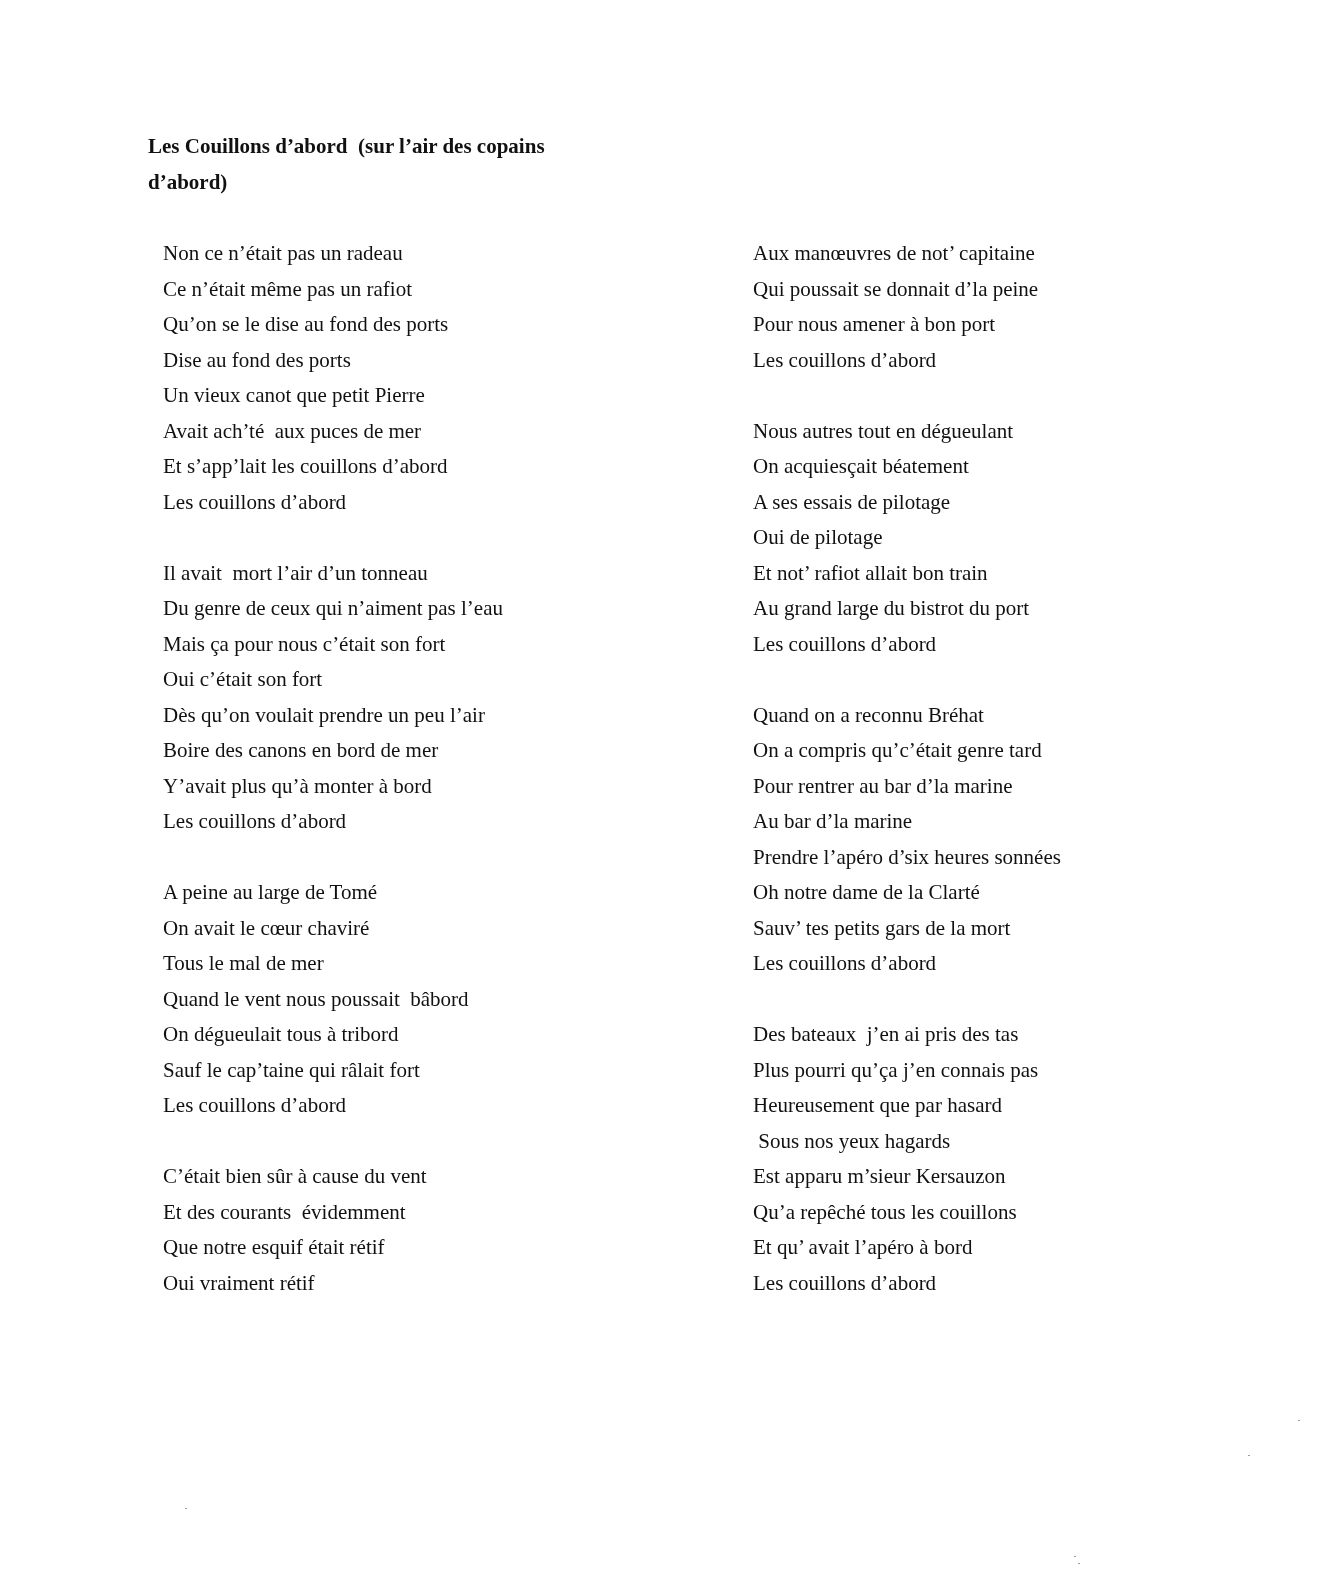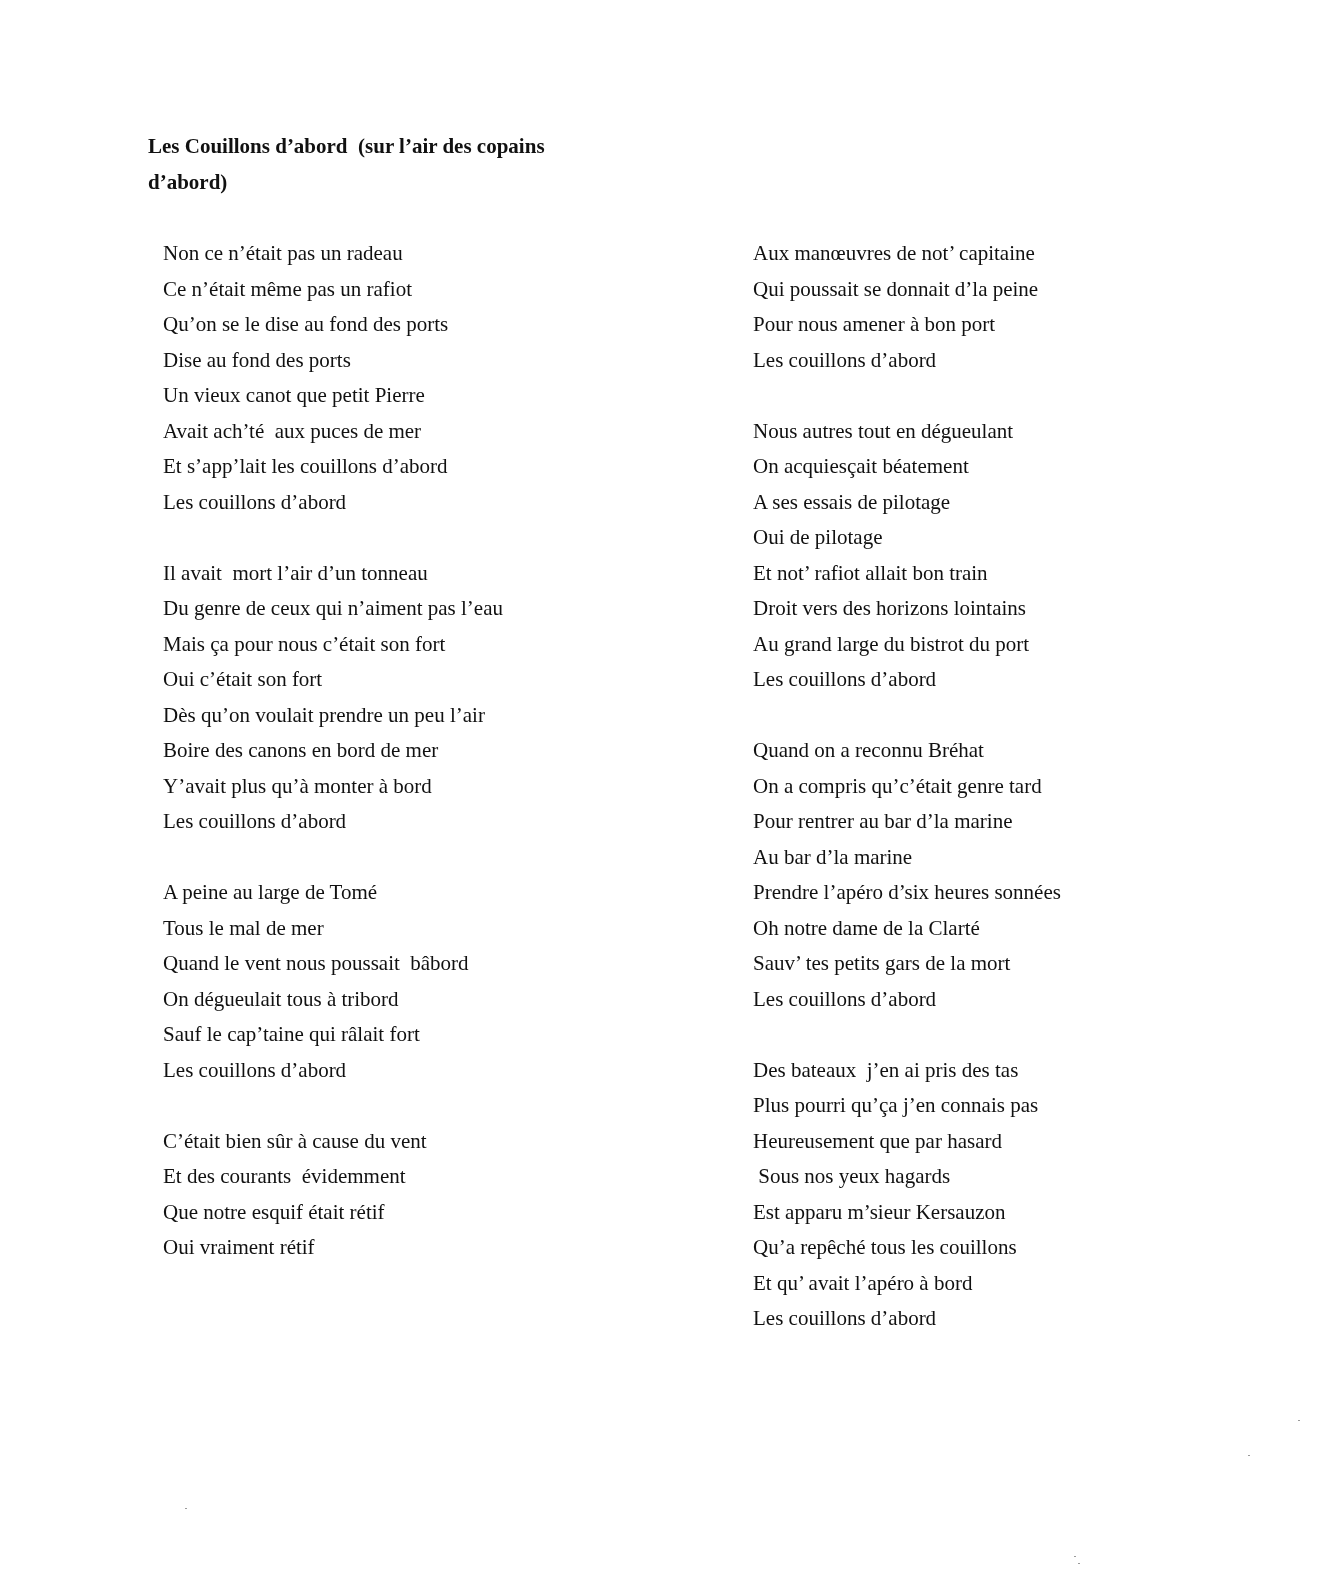--- a/index.html
+++ b/index.html
@@ -69,20 +69,21 @@
     <span class="line">Du genre de ceux qui n’aiment pas l’eau</span>
     <span class="line">Mais ça pour nous c’était son fort</span>
     <span class="line">Oui c’était son fort</span>
     <span class="line">Dès qu’on voulait prendre un peu l’air</span>
     <span class="line">Boire des canons en bord de mer</span>
     <span class="line">Y’avait plus qu’à monter à bord</span>
     <span class="line">Les couillons d’abord</span>
   </div>
   <div class="stanza">
     <span class="line">A peine au large de Tomé</span>
+    <span class="line">On avait le cœur chaviré</span>
     <span class="line">Tous le mal de mer</span>
     <span class="line">Quand le vent nous poussait  bâbord</span>
     <span class="line">On dégueulait tous à tribord</span>
     <span class="line">Sauf le cap’taine qui râlait fort</span>
     <span class="line">Les couillons d’abord</span>
   </div>
   <div class="stanza">
     <span class="line">C’était bien sûr à cause du vent</span>
     <span class="line">Et des courants  évidemment</span>
     <span class="line">Que notre esquif était rétif</span>
@@ -96,21 +97,20 @@
     <span class="line">Qui poussait se donnait d’la peine</span>
     <span class="line">Pour nous amener à bon port</span>
     <span class="line">Les couillons d’abord</span>
   </div>
   <div class="stanza">
     <span class="line">Nous autres tout en dégueulant</span>
     <span class="line">On acquiesçait béatement</span>
     <span class="line">A ses essais de pilotage</span>
     <span class="line">Oui de pilotage</span>
     <span class="line">Et not’ rafiot allait bon train</span>
-    <span class="line">Droit vers des horizons lointains</span>
     <span class="line">Au grand large du bistrot du port</span>
     <span class="line">Les couillons d’abord</span>
   </div>
   <div class="stanza">
     <span class="line">Quand on a reconnu Bréhat</span>
     <span class="line">On a compris qu’c’était genre tard</span>
     <span class="line">Pour rentrer au bar d’la marine</span>
     <span class="line">Au bar d’la marine</span>
     <span class="line">Prendre l’apéro d’six heures sonnées</span>
     <span class="line">Oh notre dame de la Clarté</span>

